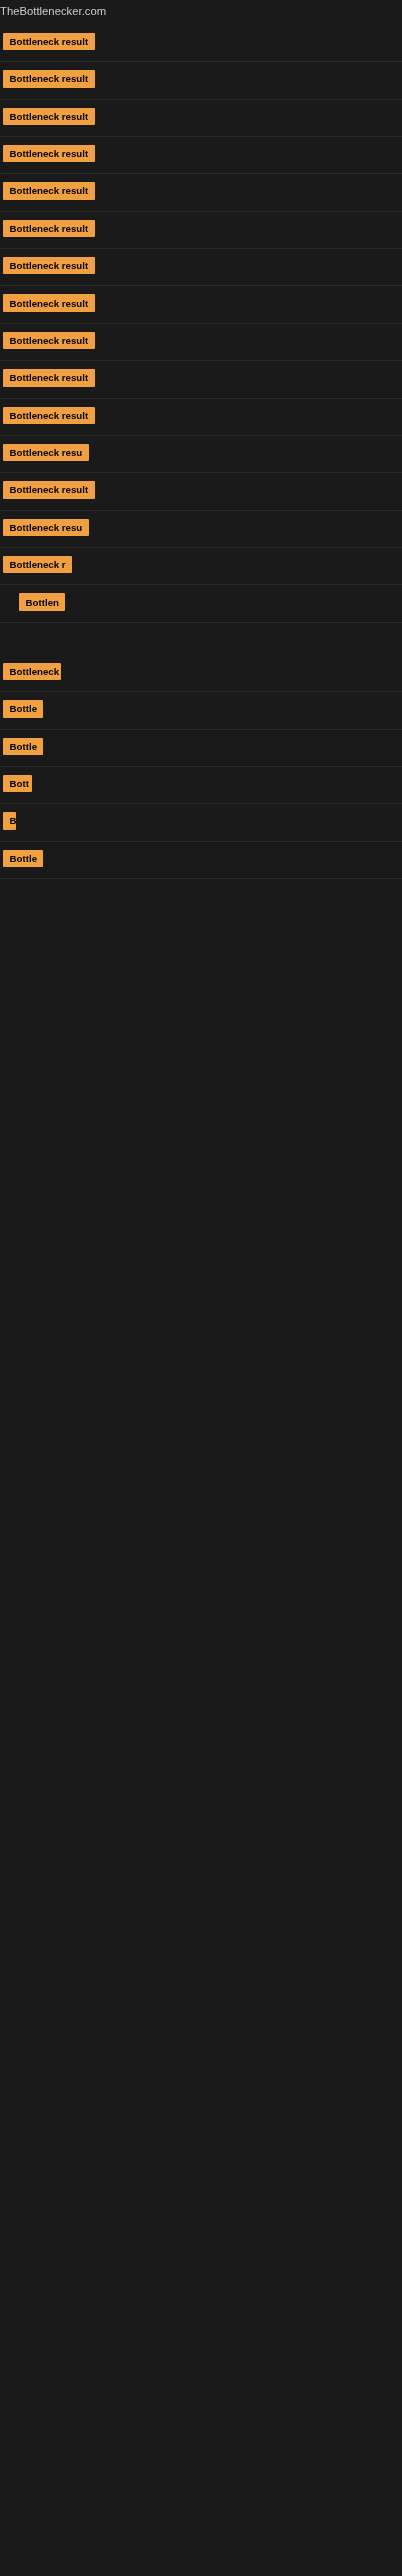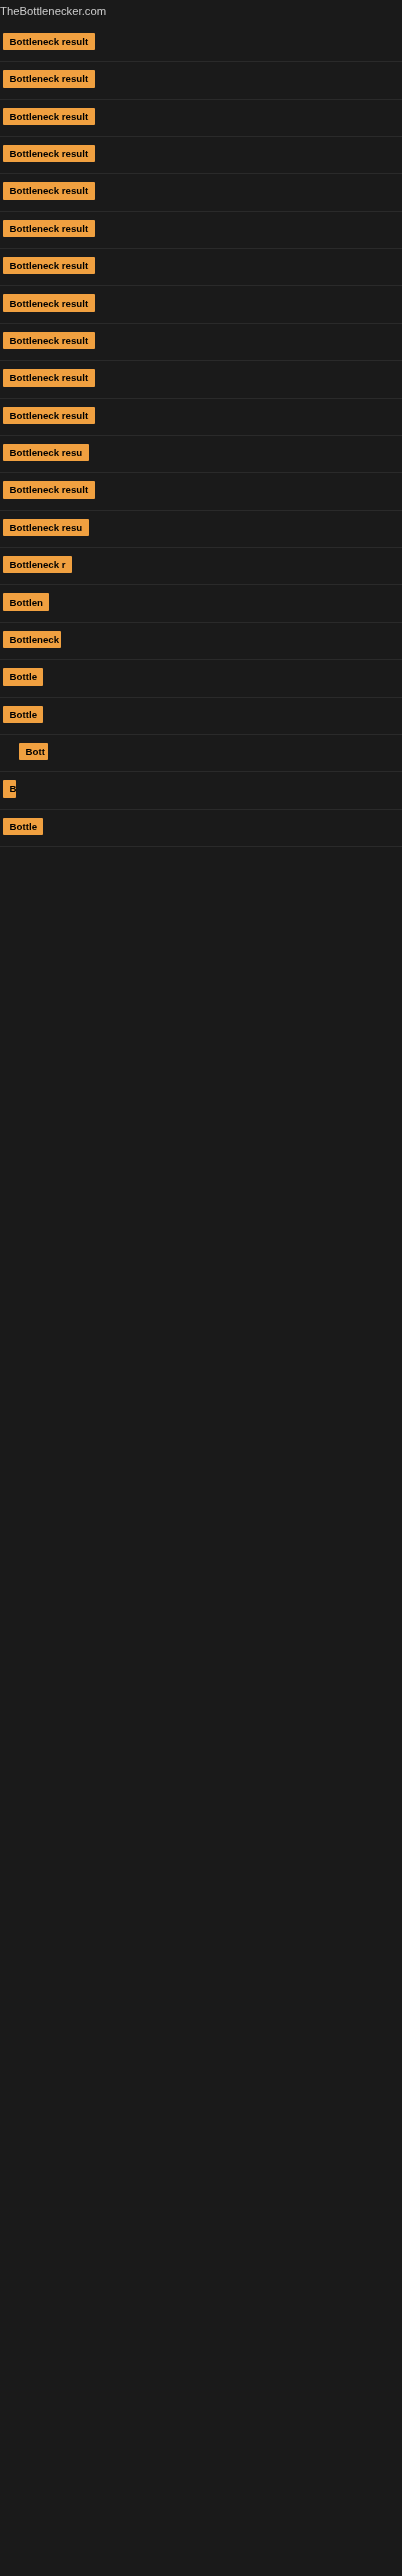--- a/index.html
+++ b/index.html
@@ -56,21 +56,21 @@
     <div class="result-row"><span class="bottleneck-badge" style="max-width: 97px;">Bottleneck result</span></div>
     <div class="result-row"><span class="bottleneck-badge" style="max-width: 97px;">Bottleneck result</span></div>
     <div class="result-row"><span class="bottleneck-badge" style="max-width: 97px;">Bottleneck result</span></div>
     <div class="result-row"><span class="bottleneck-badge" style="max-width: 97px;">Bottleneck result</span></div>
     <div class="result-row"><span class="bottleneck-badge" style="max-width: 97px;">Bottleneck result</span></div>
     <div class="result-row"><span class="bottleneck-badge" style="max-width: 97px;">Bottleneck result</span></div>
     <div class="result-row"><span class="bottleneck-badge" style="max-width: 89px;">Bottleneck resu</span></div>
     <div class="result-row"><span class="bottleneck-badge" style="max-width: 95px;">Bottleneck result</span></div>
     <div class="result-row"><span class="bottleneck-badge" style="max-width: 87px;">Bottleneck resu</span></div>
     <div class="result-row"><span class="bottleneck-badge" style="max-width: 71px;">Bottleneck r</span></div>
-    <div class="result-row"><span class="bottleneck-badge" style="max-width: 48px;">Bottlen</span></div>
-    <div class="result-row"><span class="bottleneck-badge" style="max-width: 58px;">Bottleneck</span></div>
+    <div class="result-row"><span class="bottleneck-badge" style="max-width: 48px; margin-left: 16px;">Bottlen</span></div>
+    <div class="result-row"><span class="bottleneck-badge" style="max-width: 58px; margin-top: 32px;">Bottleneck</span></div>
     <div class="result-row"><span class="bottleneck-badge" style="max-width: 40px;">Bottle</span></div>
     <div class="result-row"><span class="bottleneck-badge" style="max-width: 40px;">Bottle</span></div>
-    <div class="result-row"><span class="bottleneck-badge" style="max-width: 29px; margin-left: 16px;">Bott</span></div>
+    <div class="result-row"><span class="bottleneck-badge" style="max-width: 29px;">Bott</span></div>
     <div class="result-row"><span class="bottleneck-badge" style="max-width: 11.3px;">B</span></div>
     <div class="result-row"><span class="bottleneck-badge" style="max-width: 40px;">Bottle</span></div>
   </div>
 
 
 </body></html>

